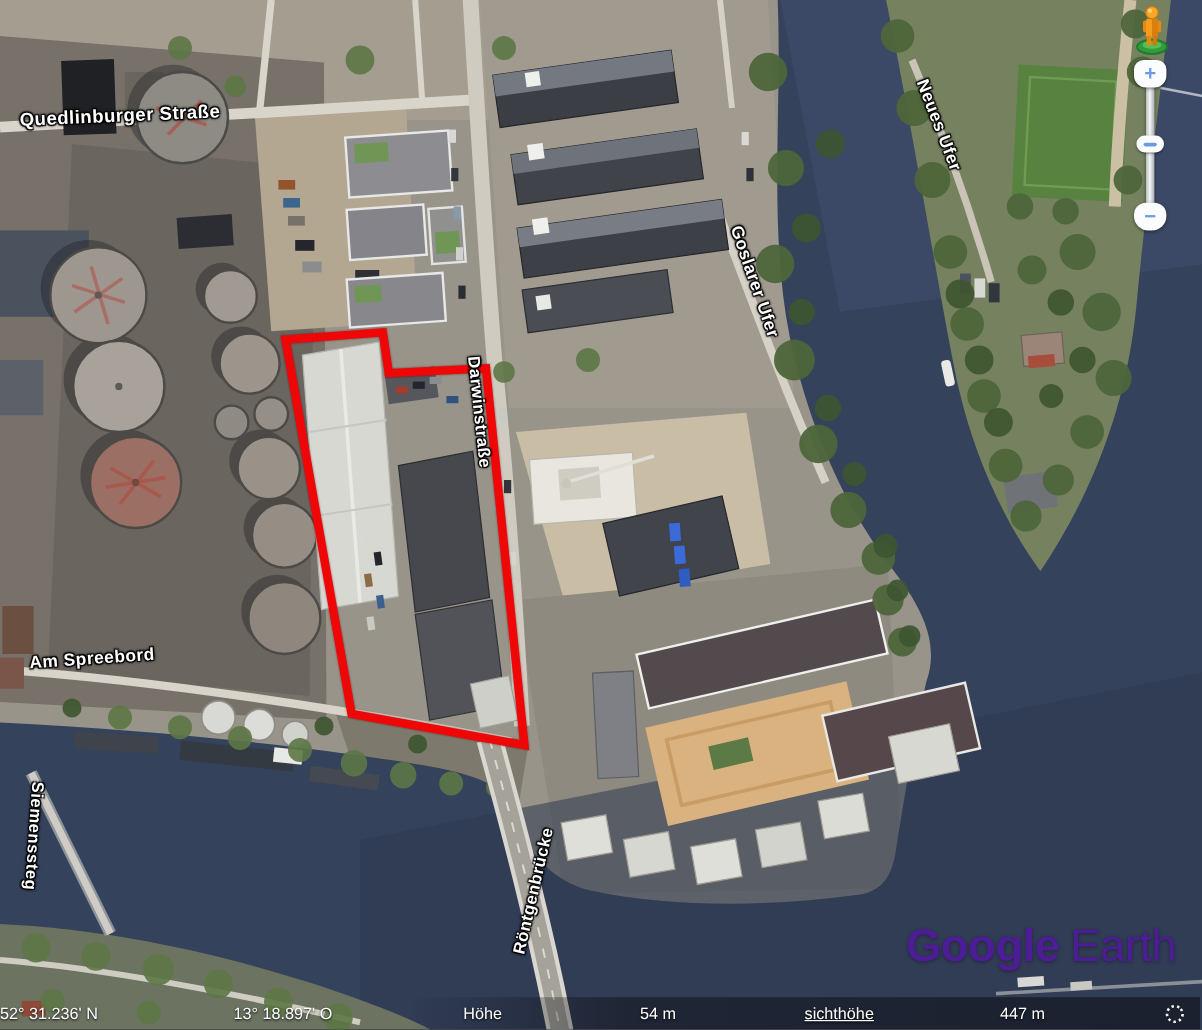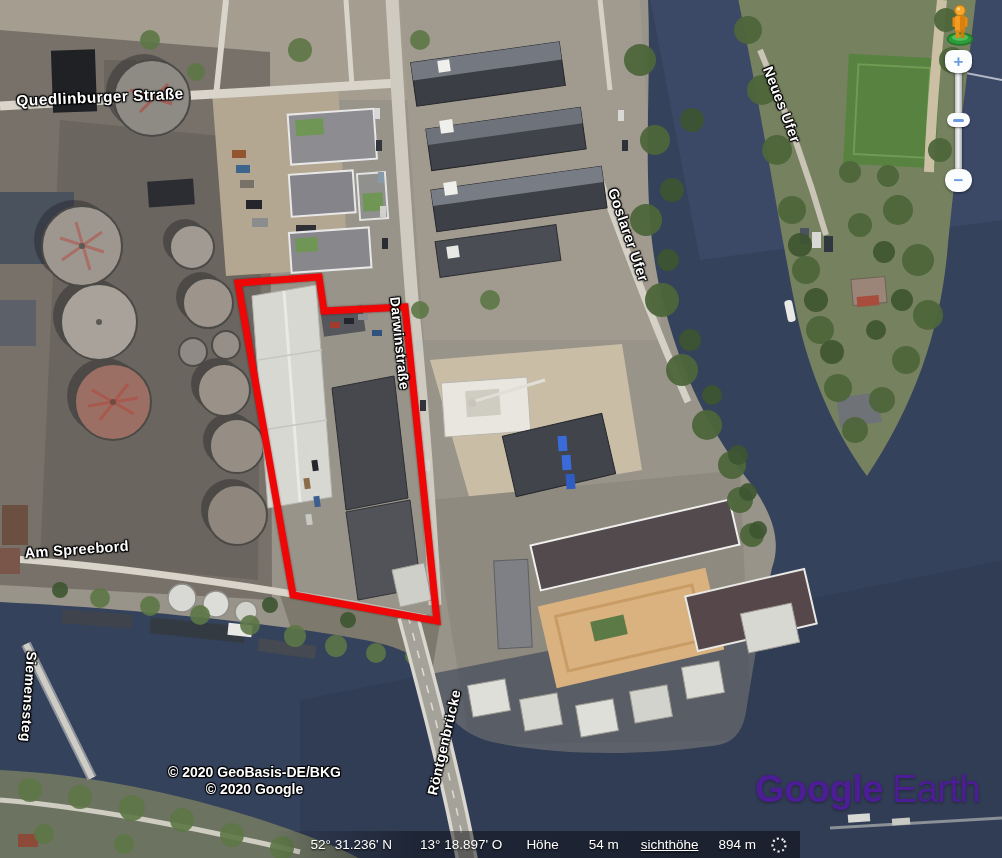--- a/index.html
+++ b/index.html
@@ -24,22 +24,22 @@
     text-shadow:-1px -1px 1px #000,1px -1px 1px #000,-1px 1px 1px #000,1px 1px 1px #000;line-height:17px;}
   .copyright .c2{text-align:center;}
 
   
   .ge-logo{position:absolute;left:755px;top:768px;color:#4c1d95;font-size:38px;
     letter-spacing:-0.5px;text-shadow:0 1px 3px rgba(0,0,0,.35);white-space:nowrap;}
   .ge-logo .g{font-weight:700;}
   .ge-logo .e{font-weight:400;margin-left:9px;}
 
   
-  .statusbar{position:absolute;left:0;bottom:0;width:800px;height:27px;
-    display:flex;align-items:center;justify-content:flex-end;box-sizing:border-box;
+  .statusbar{position:absolute;left:0;bottom:0;width:1000px;height:27px;
+    display:flex;align-items:center;justify-content:space-between;box-sizing:border-box;
     padding-right:12px;color:#fff;font-size:13.5px;
     background:linear-gradient(90deg,rgba(8,10,14,0) 34%,rgba(8,10,14,.45) 52%,rgba(8,10,14,.55) 100%);
     text-shadow:0 1px 2px #000;}
   .statusbar span{white-space:nowrap;}
   .sb-lat{margin-right:28px;} .sb-lon{margin-right:24px;}
   .sb-hlabel{margin-right:30px;} .sb-hval{margin-right:22px;}
   .sb-elabel{margin-right:20px;text-decoration:underline;} .sb-eval{margin-right:14px;}
 
   
   .pegman{position:absolute;left:942px;top:2px;width:36px;height:44px;cursor:pointer;}
@@ -357,36 +357,32 @@
   </svg>
 
   <div class="street-label lbl-quedlinburger">Quedlinburger Straße</div>
   <div class="street-label lbl-darwin">Darwinstraße</div>
   <div class="street-label lbl-goslarer">Goslarer Ufer</div>
   <div class="street-label lbl-neues">Neues Ufer</div>
   <div class="street-label lbl-spreebord">Am Spreebord</div>
   <div class="street-label lbl-siemens">Siemenssteg</div>
   <div class="street-label lbl-roentgen">Röntgenbrücke</div>
 
-  <div class="copyright">
-    <div class="c1">© 2020 GeoBasis-DE/BKG</div>
-    <div class="c2">© 2020 Google</div>
-  </div>
 
   <div class="ge-logo">
     <span class="g">Google</span><span class="e">Earth</span>
   </div>
 
   <div class="statusbar">
     <span class="sb-lat">52° 31.236' N</span>
     <span class="sb-lon">13° 18.897' O</span>
     <span class="sb-hlabel">Höhe</span>
     <span class="sb-hval">54 m</span>
     <span class="sb-elabel">sichthöhe</span>
-    <span class="sb-eval">894 m</span>
+    <span class="sb-eval">447 m</span>
     <svg width="18" height="18" viewBox="0 0 18 18">
       <circle cx="9" cy="9" r="6.5" fill="none" stroke="#ffffff" stroke-width="2.2" stroke-dasharray="2 2.6" transform="rotate(-40 9 9)" opacity="0.95"></circle>
     </svg>
   </div>
 
   <div class="pegman">
     <svg width="36" height="44" viewBox="0 0 36 44">
       <ellipse cx="18" cy="37" rx="12.5" ry="6" fill="#2f9c3c" stroke="#1e7a2a" stroke-width="1.5"></ellipse>
       <ellipse cx="18" cy="35.5" rx="8" ry="3.2" fill="#4fc05a"></ellipse>
       <rect x="10.5" y="15" width="3.2" height="10" rx="1.5" fill="#e8890f"></rect>

